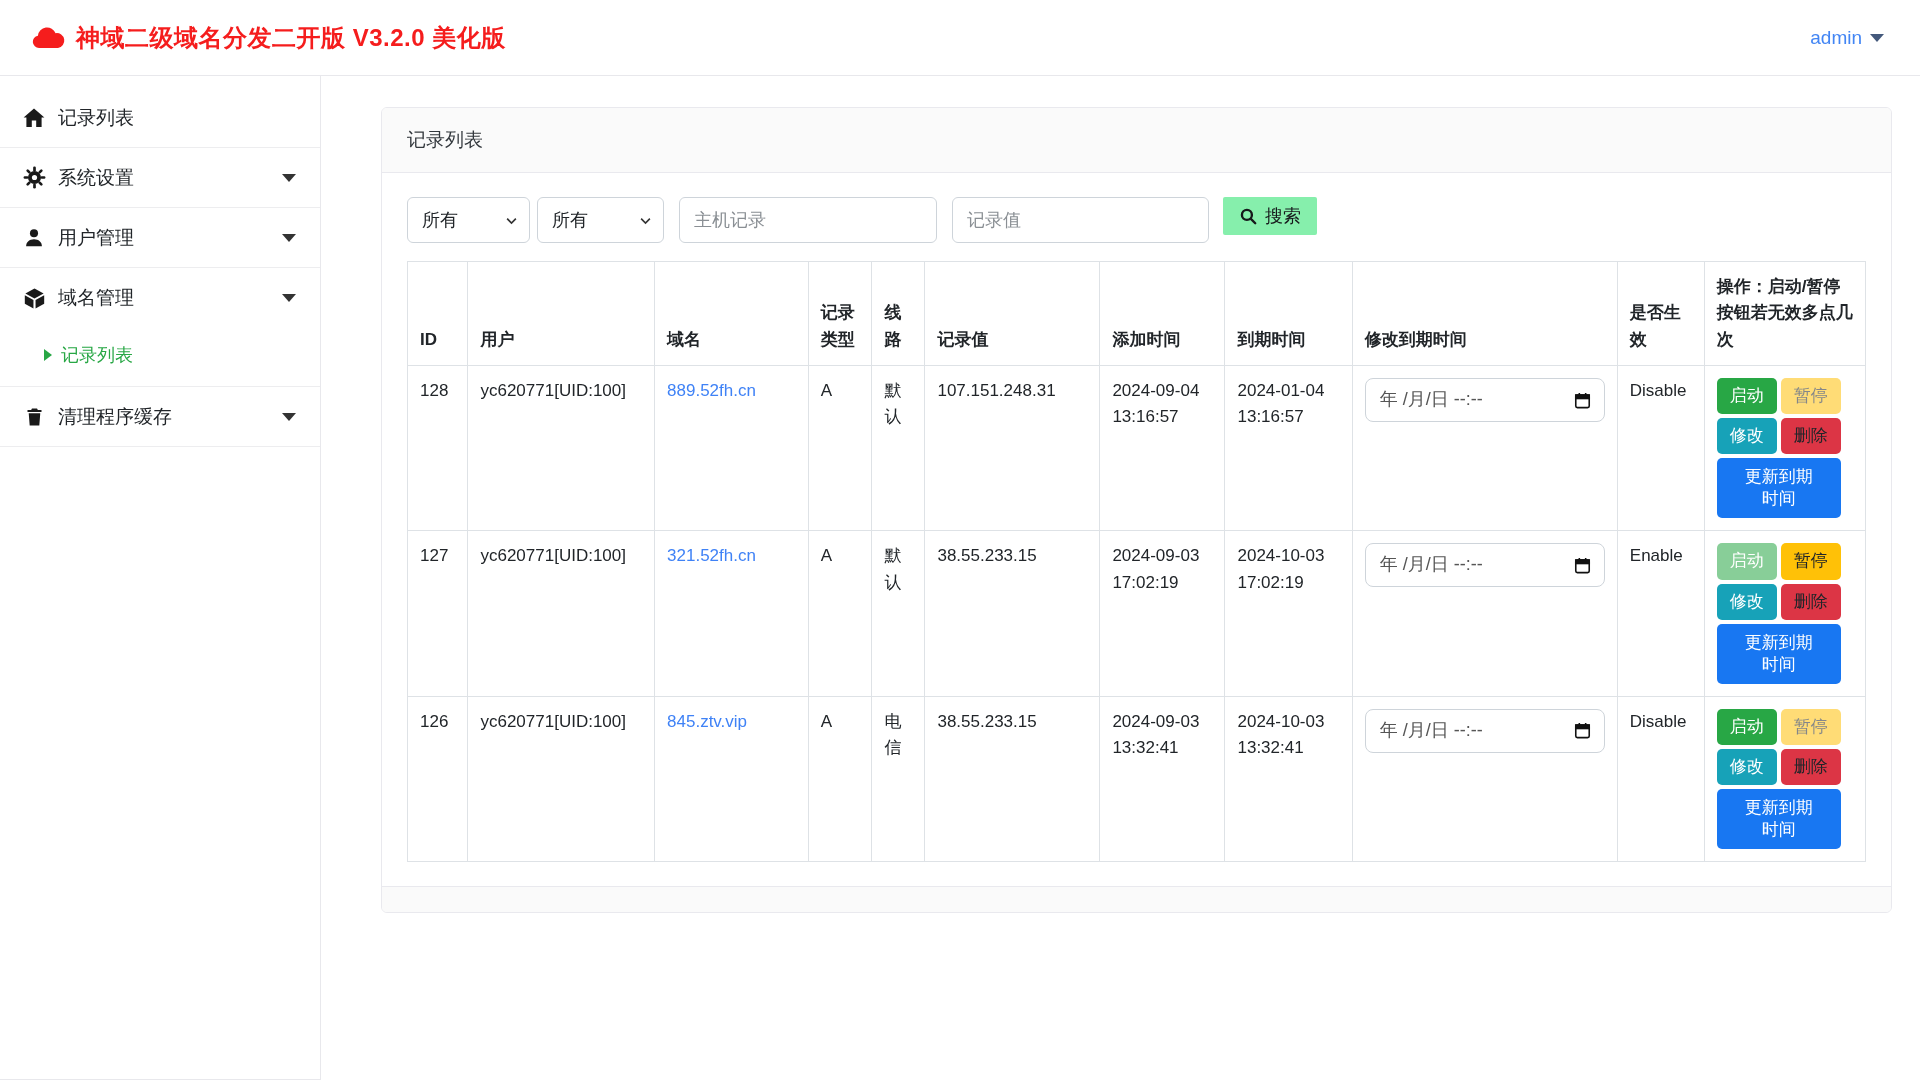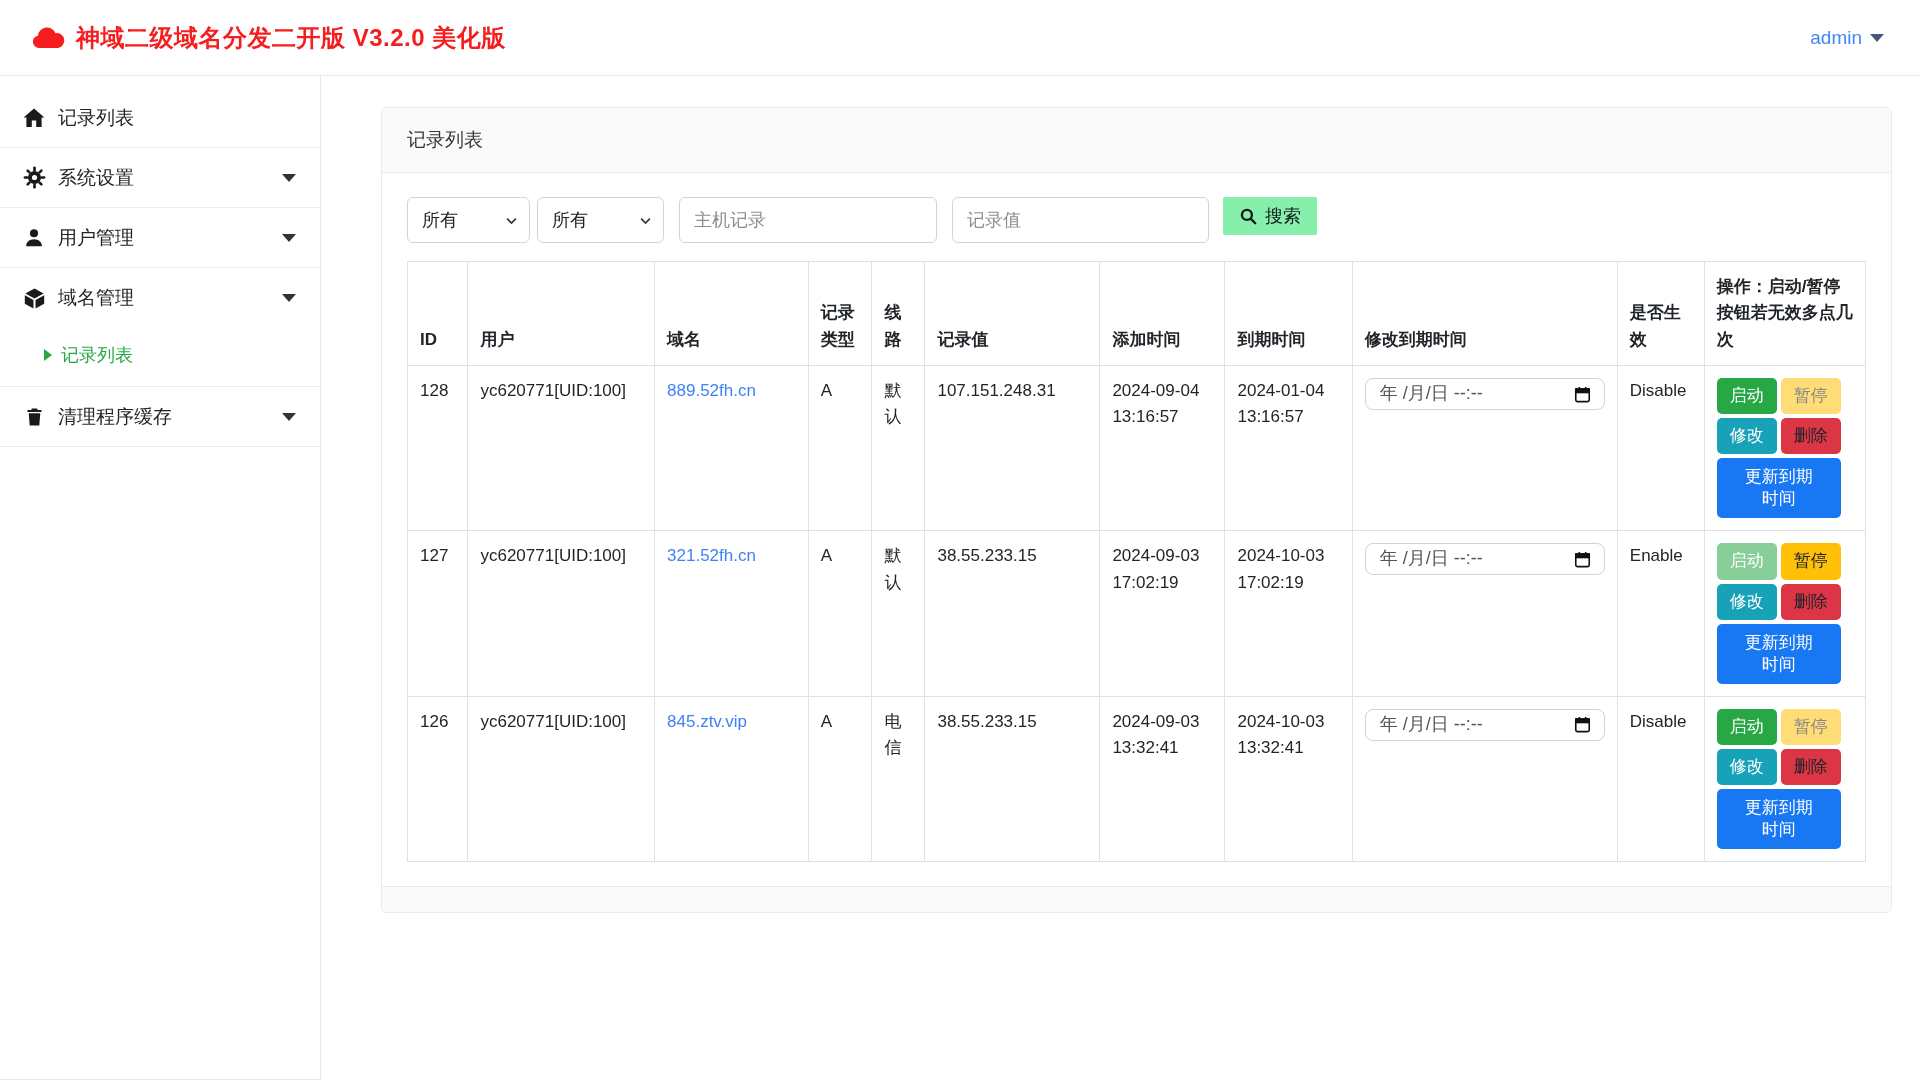--- a/index.html
+++ b/index.html
@@ -55,21 +55,21 @@
 
   
   table.records { width:100%; border-collapse:collapse; table-layout:fixed; }
   .records th, .records td { border:1px solid #dee2e6; padding:12px; font-size:17px; line-height:1.55;
     text-align:left; overflow-wrap:break-word; word-break:break-word; }
   .records th { vertical-align:bottom; font-weight:bold; }
   .records td { vertical-align:top; }
   a.domain { color:#3f82f6; text-decoration:none; }
 
   
-  .date-input { width:241px; max-width:100%; height:32px; border:1px solid #ced4da; border-radius:8px;
+  .date-input { width:241px; max-width:100%; height:44px; border:1px solid #ced4da; border-radius:8px;
     display:flex; align-items:center; justify-content:space-between; padding:0 12px 0 14px;
     color:#555; font-size:18px; background:#fff; cursor:text;gap:27px; }
 
   
   .actions { display:flex; flex-wrap:wrap; gap:4px; width:124px; }
   .abtn { border:none; border-radius:5px; font-size:17px; font-family:inherit; cursor:pointer;
     padding:7px 13px; line-height:1.3; }
   .b-start { background:#28a745; color:#fff; }
   .b-pause { background:#ffc107; color:#212529; }
   .b-edit  { background:#17a2b8; color:#fff; }

